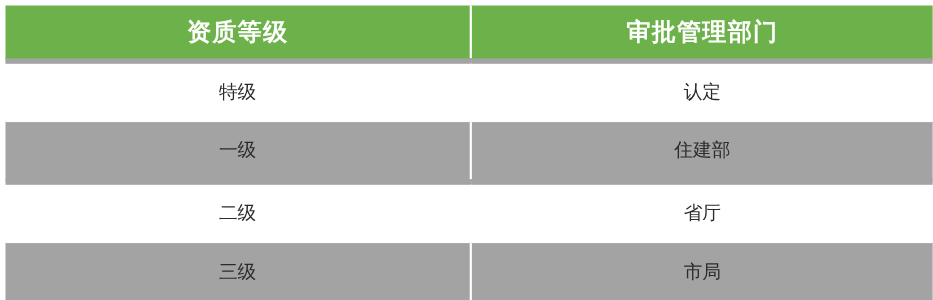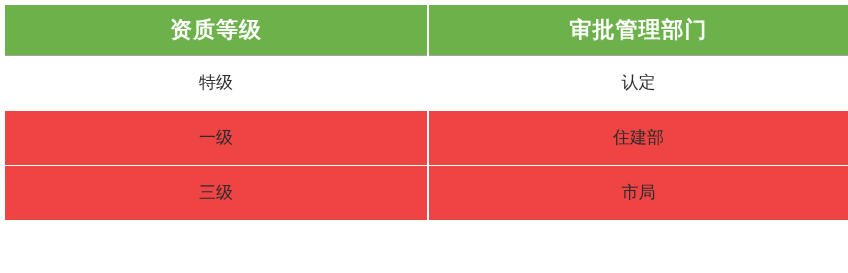--- a/index.html
+++ b/index.html
@@ -78,26 +78,26 @@
   }
   .qual-table tbody td:last-child {
     border-right: none;
     text-align: center;
   }
 
   .row-white {
     background: #ffffff;
   }
   .row-tint {
-    background: #ef4444;
+    background: #a3a3a3;
   }
 
   
   .qual-table tbody tr.row-white td {
-    border-top: 1px solid #a3a3a3;
+    border-top: 5px solid #a3a3a3;
     border-bottom: 1px solid #ffffff;
   }
   .qual-table tbody tr.row-tint td {
     border-top: 1px solid #ffffff;
     border-bottom: 1px solid #ffffff;
   }
 </style>
 </head>
 <body>
 
@@ -121,20 +121,24 @@
       <tr class="row-white">
         <td>特级</td>
         <td>认定</td>
       </tr>
 
       <tr class="row-tint">
         <td>一级</td>
         <td>住建部</td>
       </tr>
 
+      <tr class="row-white">
+        <td>二级</td>
+        <td>省厅</td>
+      </tr>
 
       <tr class="row-tint">
         <td>三级</td>
         <td>市局</td>
       </tr>
     </tbody>
   </table>
 </div>
 
 </body></html>

